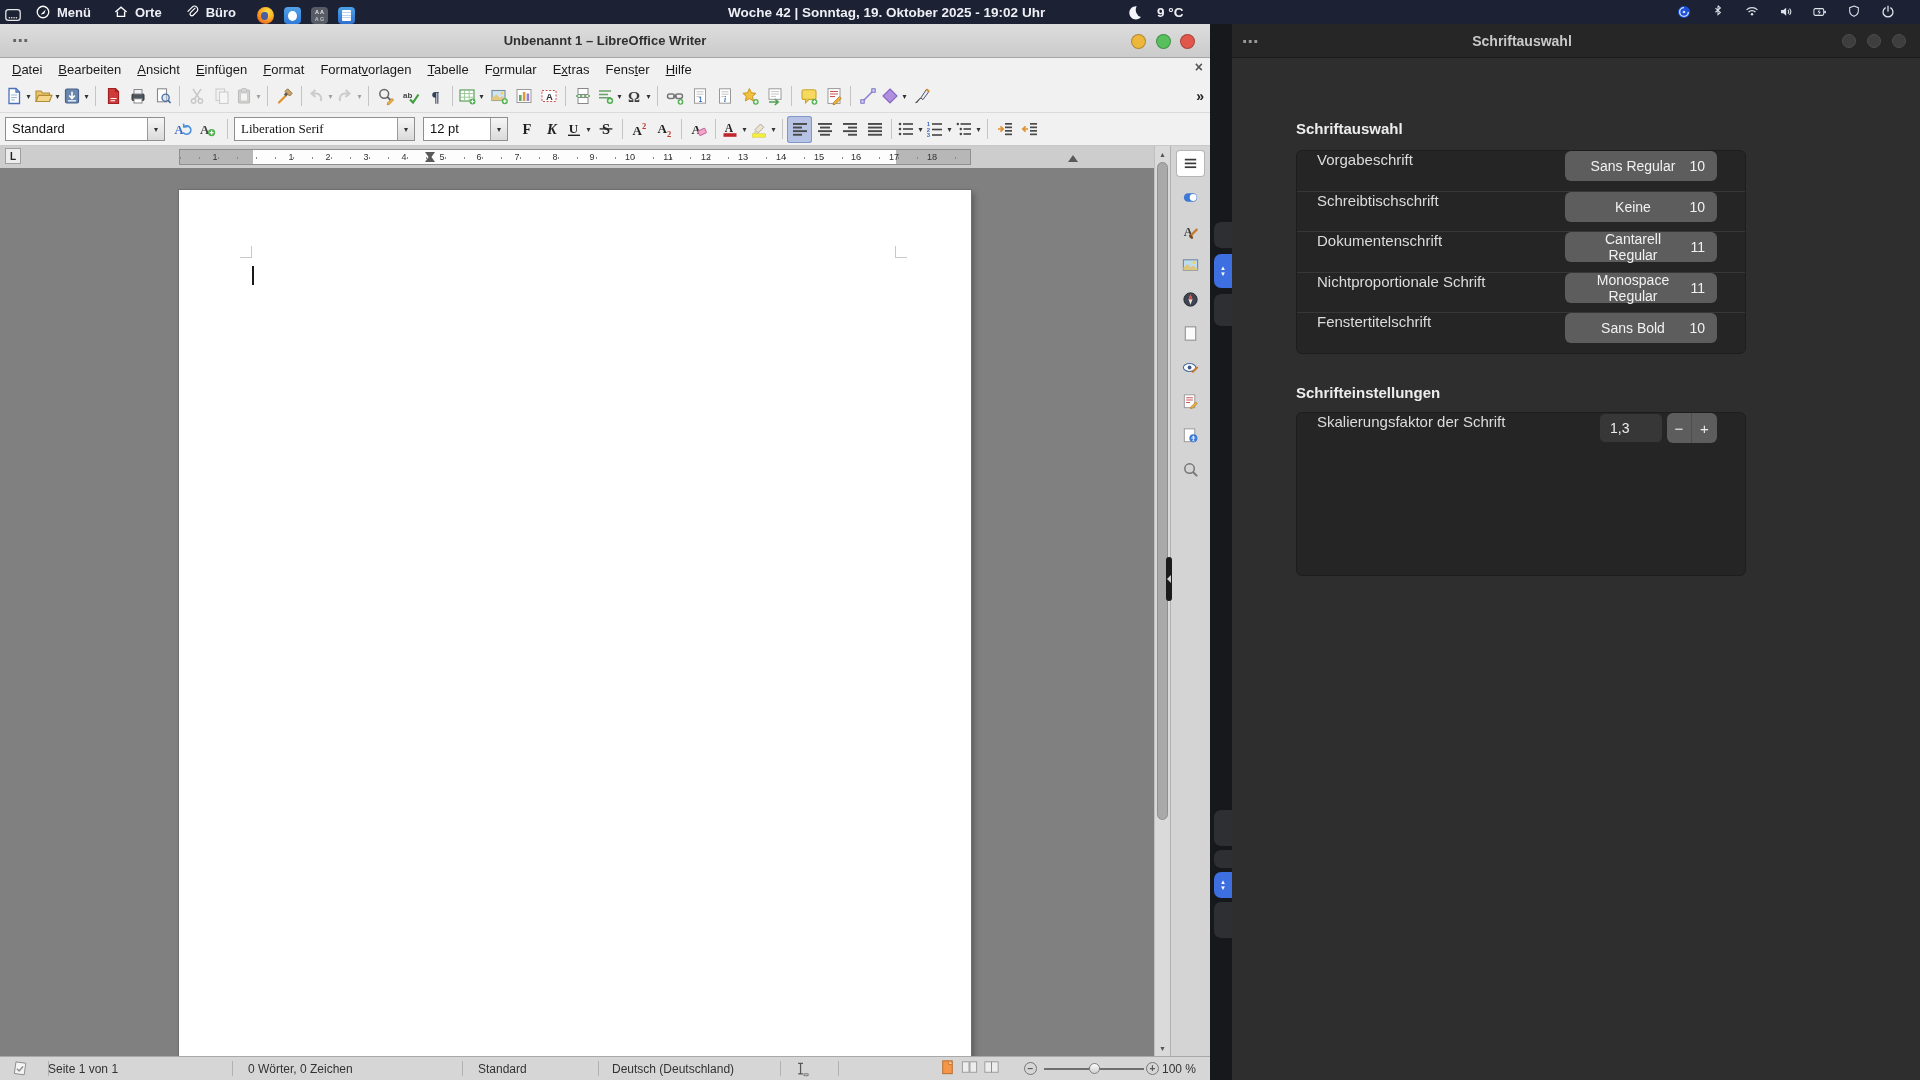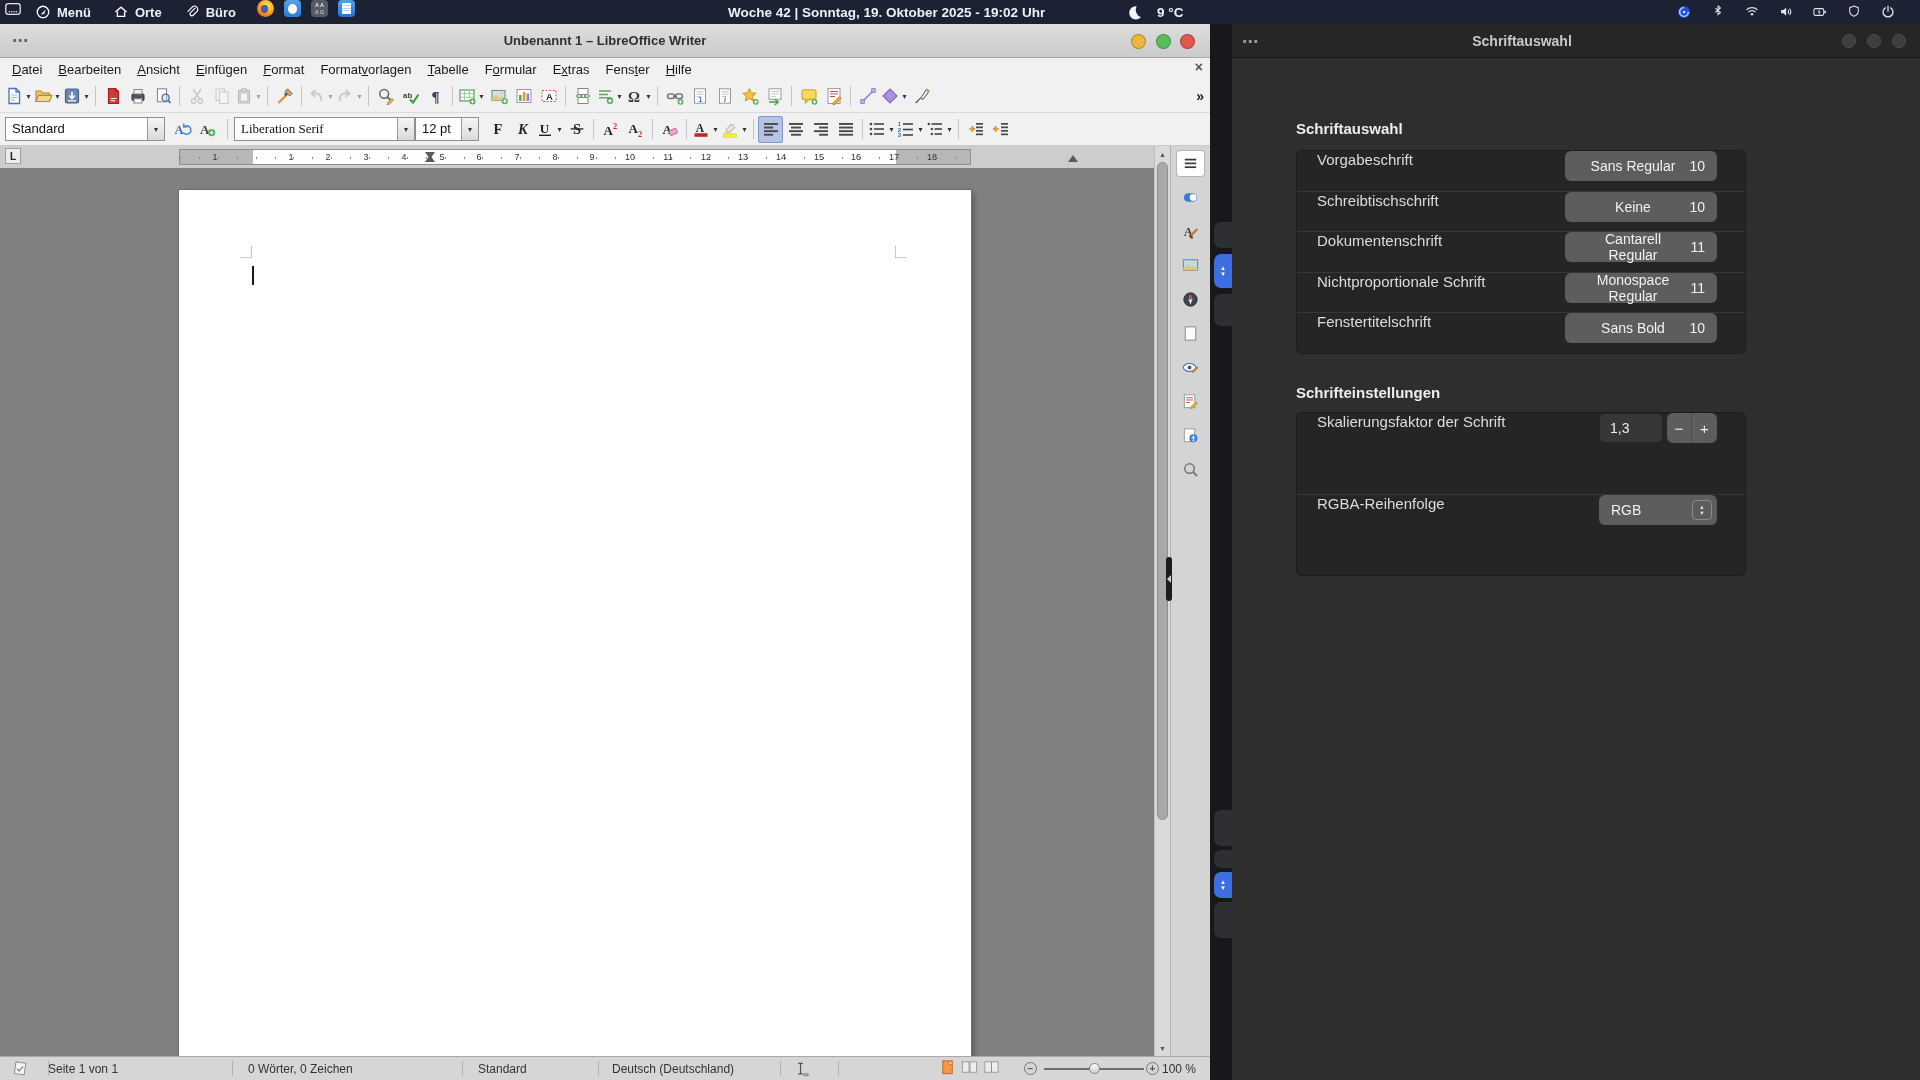--- a/index.html
+++ b/index.html
@@ -3,21 +3,21 @@
 <meta charset="utf-8">
 <style>
   *{margin:0;padding:0;box-sizing:border-box}
   html,body{width:1920px;height:1080px;overflow:hidden;background:#15181f;
     font-family:"Liberation Sans","DejaVu Sans",sans-serif}
   #root{position:relative;width:1920px;height:1080px}
 
   
   #panel{position:absolute;left:0;top:0;width:1920px;height:24px;background:#1c2134;
     color:#eef0f5;font-size:13px;font-weight:bold;z-index:50}
-  .panel-left{position:absolute;left:4px;top:0;height:24px;display:flex;align-items:flex-start;gap:4px}
+  .panel-left{position:absolute;left:4px;top:0;height:24px;display:flex;align-items:flex-end;gap:4px}
   .panel-item{display:flex;align-items:center;gap:6px;padding:0 9px;height:24px}
   .launchers{display:flex;align-items:center;gap:10px;margin-left:8px}
   .appicon{width:17px;height:17px;border-radius:4px;display:flex;flex-direction:column;
     align-items:center;justify-content:center;position:relative;flex:0 0 auto}
   .app-firefox{border-radius:50%;background:radial-gradient(circle at 62% 30%,#ffe14a 0%,#ffb32a 38%,#f07a1f 68%,#d6491f 100%)}
   .app-firefox::after{content:"";position:absolute;left:4px;top:5px;width:7px;height:8px;
     border-radius:50% 40% 50% 60%;background:#2b4db8;opacity:.85}
   .app-bug-reporter{background:linear-gradient(#53a2e8,#2f7bd9)}
   .app-bug-reporter::after{content:"";width:9px;height:10px;border-radius:50%;background:#fff;
     box-shadow:0 -3px 0 -3px #fff}
@@ -562,21 +562,21 @@
               <circle cx="14.6" cy="13.6" r="3.6" fill="#52b052"></circle>
               <path d="M14.6 11.6 v4 M12.6 13.6 h4" stroke="#fff" stroke-width="1.3"></path>
             </svg>
           </span>
         </span>
       <span class="tb-sep"></span>
       <span class="combo" style="width:181px;margin-left:2px">
         <span class="cv" style="font-family:'Liberation Serif',serif">Liberation Serif</span>
         <span class="cb"></span>
       </span>
-      <span class="combo" style="width:64px;">
+      <span class="combo" style="width:85px;margin-left:8px">
         <span class="cv">12 pt</span>
         <span class="cb"></span>
       </span>
       <span id="fmt-b" style="margin-left:6px">
           <span class="tb-btn">
             <svg width="20" height="20" viewBox="0 0 20 20">
               <text x="5.5" y="15" font-size="14.5" font-weight="bold" fill="#222" font-family="Liberation Serif,serif">F</text>
             </svg>
           </span>
           <span class="tb-btn">
@@ -964,22 +964,15 @@
     <div class="t-h" style="top:360px">Schrifteinstellungen</div>
     <div class="t-box" style="top:388px;height:164px">
       <div class="t-row">
         <span>Skalierungsfaktor der Schrift</span>
         <span class="spin-group">
           <span class="t-entry">1,3</span>
           <span class="t-spin minus">−</span>
           <span class="t-spin plus">+</span>
         </span>
       </div>
-      <div class="t-row">
-        <span>RGBA-Reihenfolge</span>
-        <span class="t-select">
-          <span class="sv">RGB</span>
-          <span class="sel-chev"></span>
-        </span>
-      </div>
     </div>
   </div>
 </div>
 
 </body></html>

